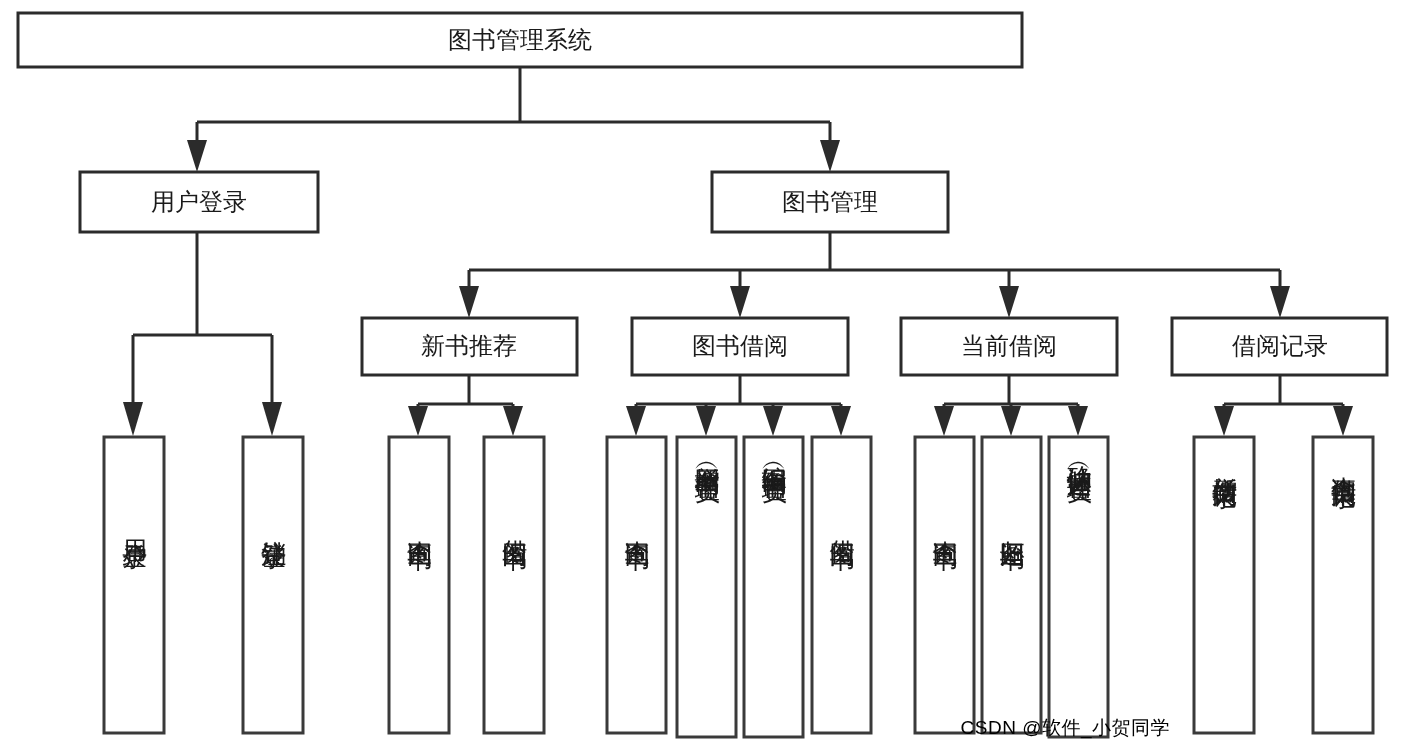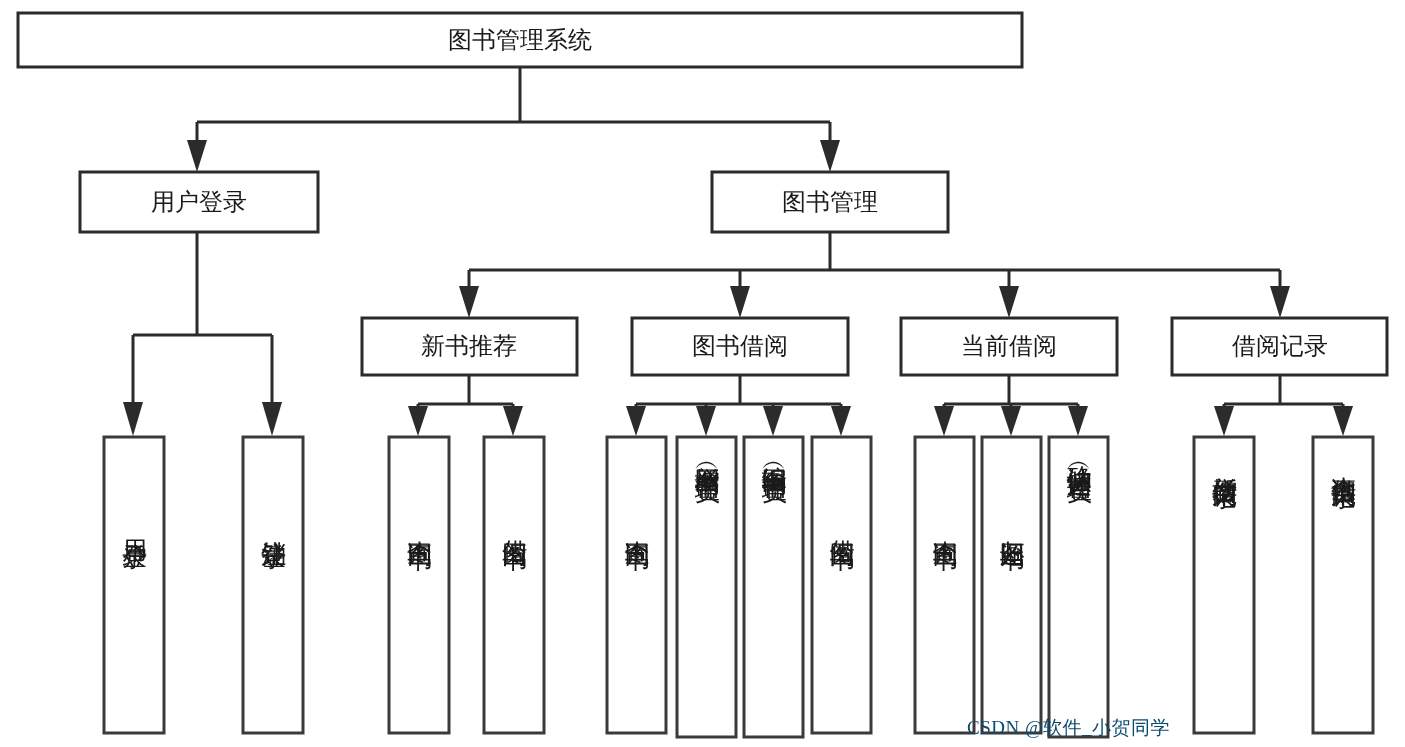--- a/index.html
+++ b/index.html
@@ -66,23 +66,23 @@
     font-size: 25px;
     line-height: 1.05;
     letter-spacing: 2px;
     color: #1a1a1a;
     white-space: nowrap;
   }
   .watermark {
     position: absolute;
     right: 14px;
     bottom: 6px;
-    font-family: Liberation Serif, serif;
+    font-family: Liberation Sans, sans-serif;
     font-size: 19px;
-    color: #0c4a6e;
+    color: #000000;
     white-space: nowrap;
     letter-spacing: 0.5px;
   }
 </style>
 </head>
 <body>
 
 <div id="diagram-root">
 
   <svg class="flow" viewBox="0 0 1405 747" xmlns="http://www.w3.org/2000/svg">

